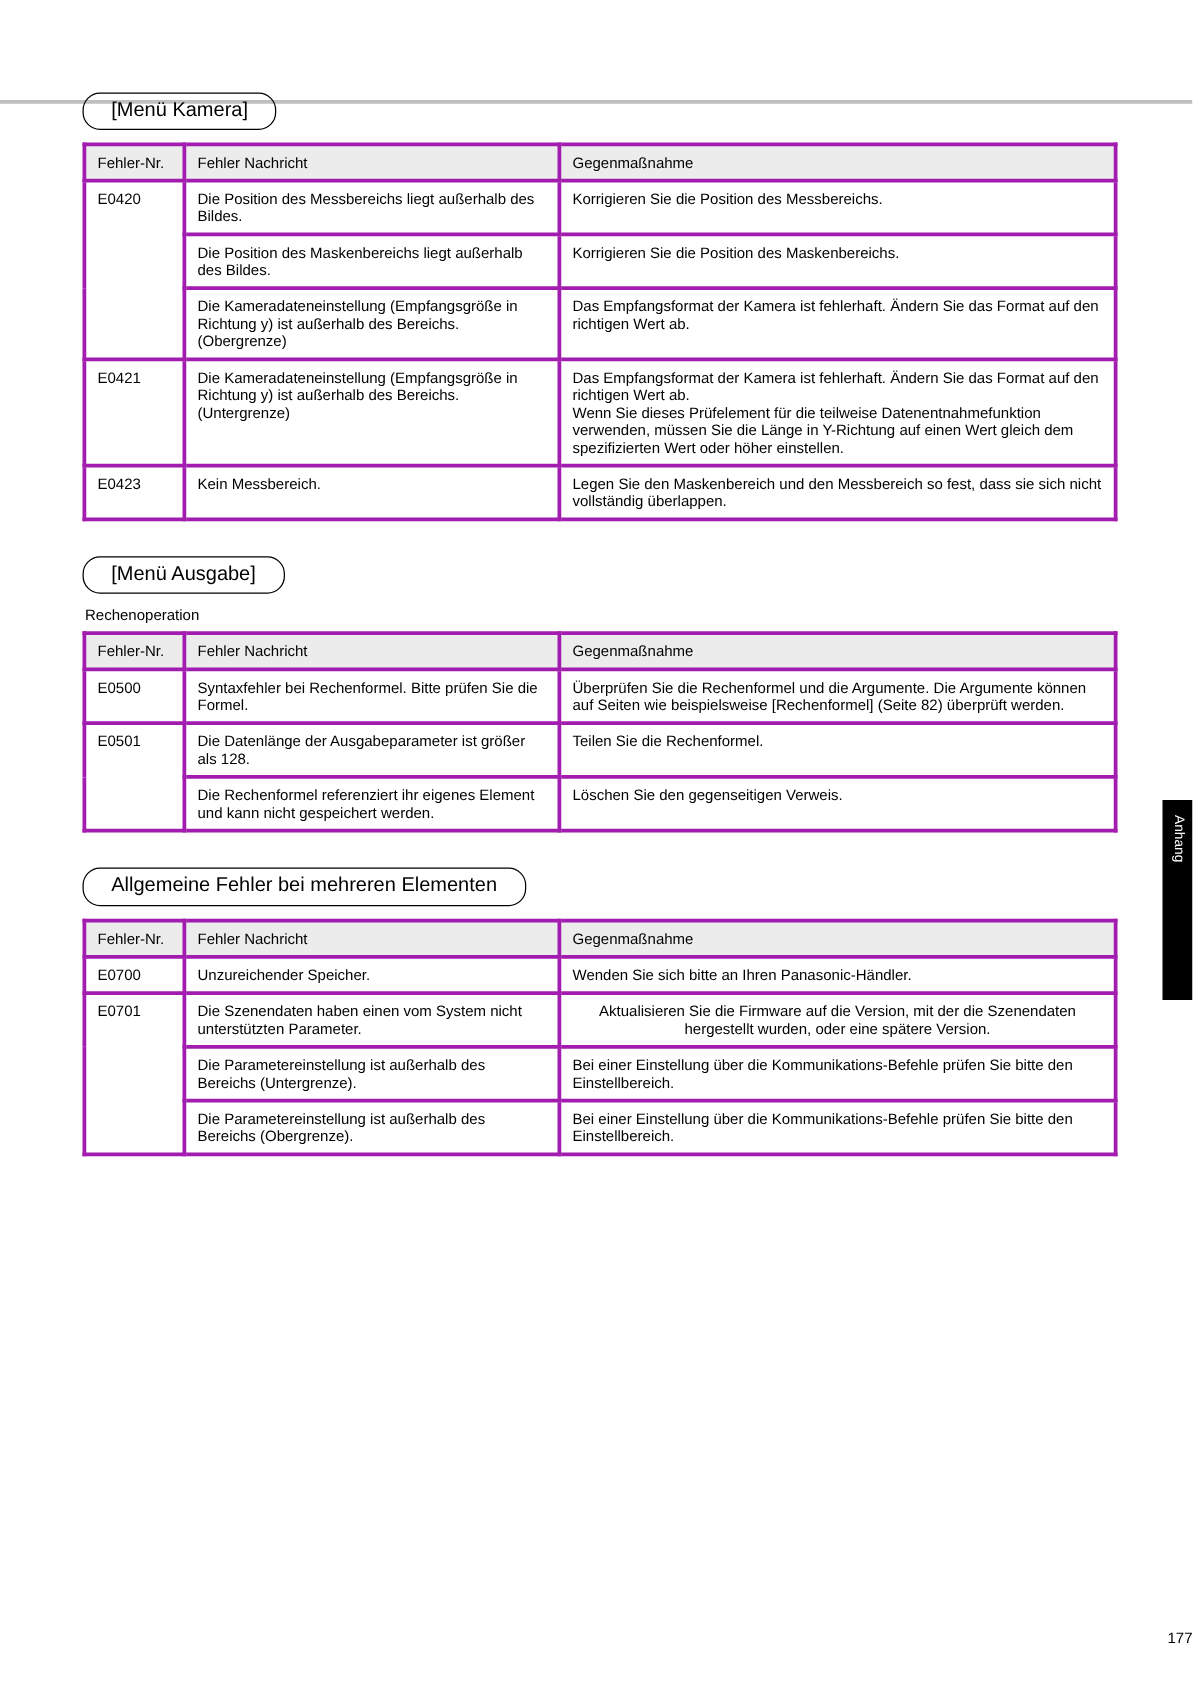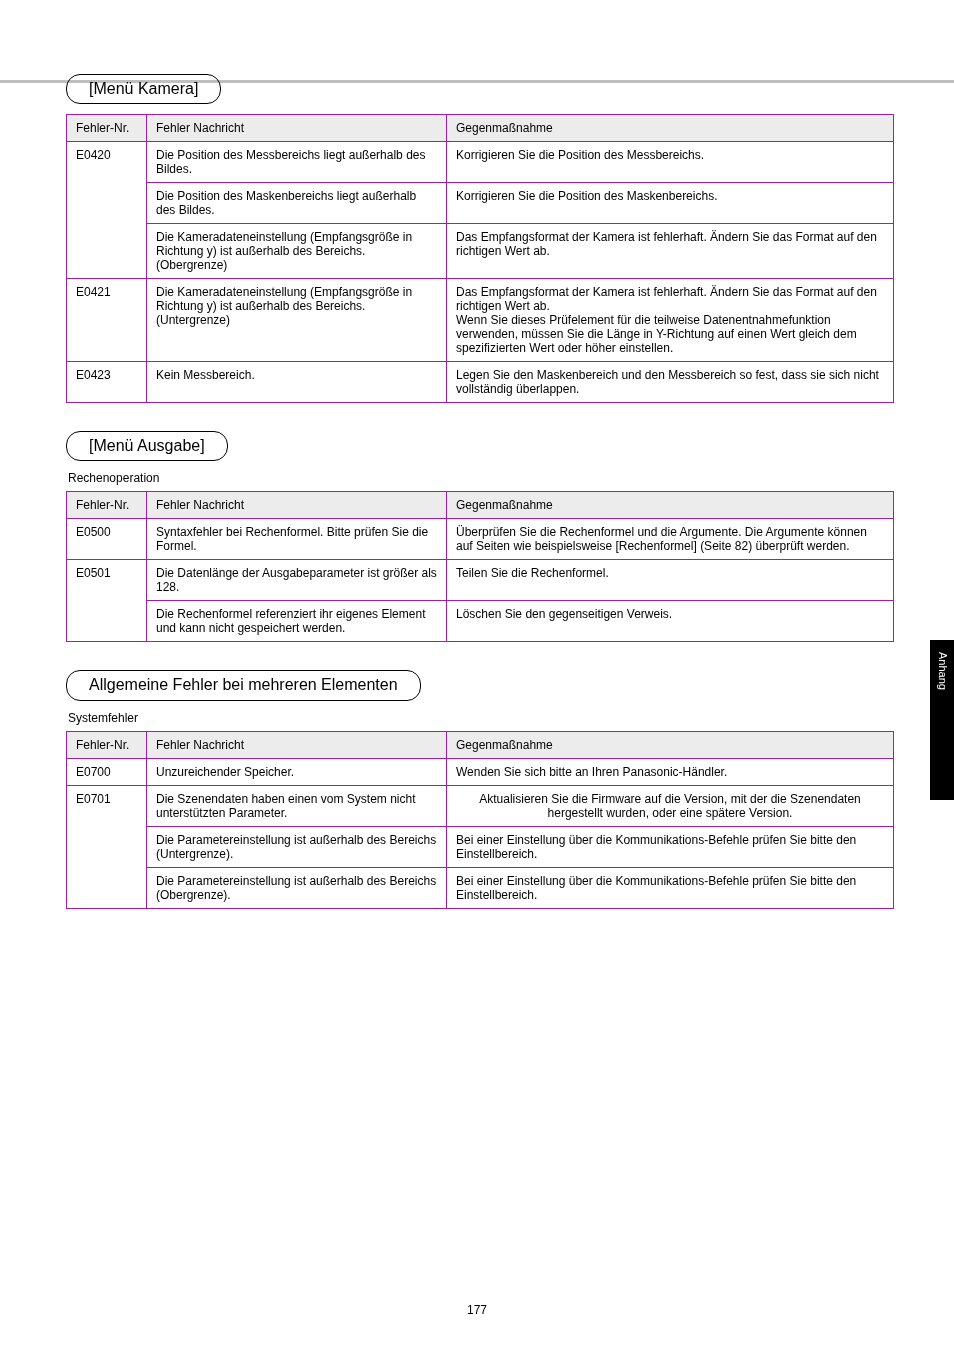--- a/index.html
+++ b/index.html
@@ -5,27 +5,27 @@
   * { box-sizing: border-box; margin: 0; padding: 0; }
   html, body { width: 954px; background: #fff; font-family: Arial, Helvetica, sans-serif; color: #000; }
   .page { position: relative; width: 954px; min-height: 1351px; padding: 66px 60px 40px 66px; }
   .top-rule { position: absolute; left: 0; top: 80px; width: 100%; height: 3px; background: #bfbfbf; }
   .content { position: relative; }
   .chips { display: flex; gap: 14px; margin-bottom: 10px; }
   .chip { display: inline-block; border: 1px solid #000; border-radius: 14px; padding: 4px 22px 5px; font-size: 16px; line-height: 1.2; white-space: nowrap; }
   .block { margin-top: 8px; }
   .intro { font-size: 12px; margin: 8px 0 6px 2px; }
   table.err { border-collapse: collapse; width: 100%; font-size: 12px; }
-  table.err th, table.err td { border: 1px solid #a21caf; padding: 6px 9px; text-align: left; vertical-align: top; }
+  table.err th, table.err td { border: 3px solid #a21caf; padding: 6px 9px; text-align: left; vertical-align: top; }
   table.err th { background: #ececec; font-weight: normal; }
   table.err th.c1 { width: 80px; }
   table.err th.c2 { width: 300px; }
   .sidebar { position: absolute; right: 0; top: 640px; height: 160px; width: 24px; background: #000; }
   .sidebar-label { position: absolute; color: #fff; font-size: 11px; transform: rotate(90deg); transform-origin: left top; left: 19px; top: 12px; white-space: nowrap; }
-  .pagenum { position: absolute; left: 0; right: 0; bottom: 34px; text-align: center; font-size: 12px; }
+  .pagenum { position: absolute; left: 0; right: 0; bottom: 34px; text-align: right; font-size: 12px; }
 </style>
 </head>
 <body>
 
 <div class="page">
   <div class="top-rule"></div>
   <div class="content" id="content">
       <div class="block">
         <div class="chips">
           <span class="chip">[Menü Kamera]</span>
@@ -94,21 +94,20 @@
               <td>Die Rechenformel referenziert ihr eigenes Element und kann nicht gespeichert werden.</td>
               <td style="white-space: pre-line;">Löschen Sie den gegenseitigen Verweis.</td>
             </tr>
           </tbody>
         </table>
       </div>
       <div class="block" style="margin-top: 28px;">
         <div class="chips">
           <span class="chip">Allgemeine Fehler bei mehreren Elementen</span>
         </div>
-        <div class="intro">Systemfehler</div>
         <table class="err">
           <thead>
             <tr>
               <th class="c1">Fehler-Nr.</th>
               <th class="c2">Fehler Nachricht</th>
               <th class="c3">Gegenmaßnahme</th>
             </tr>
           </thead>
           <tbody>
             <tr>

